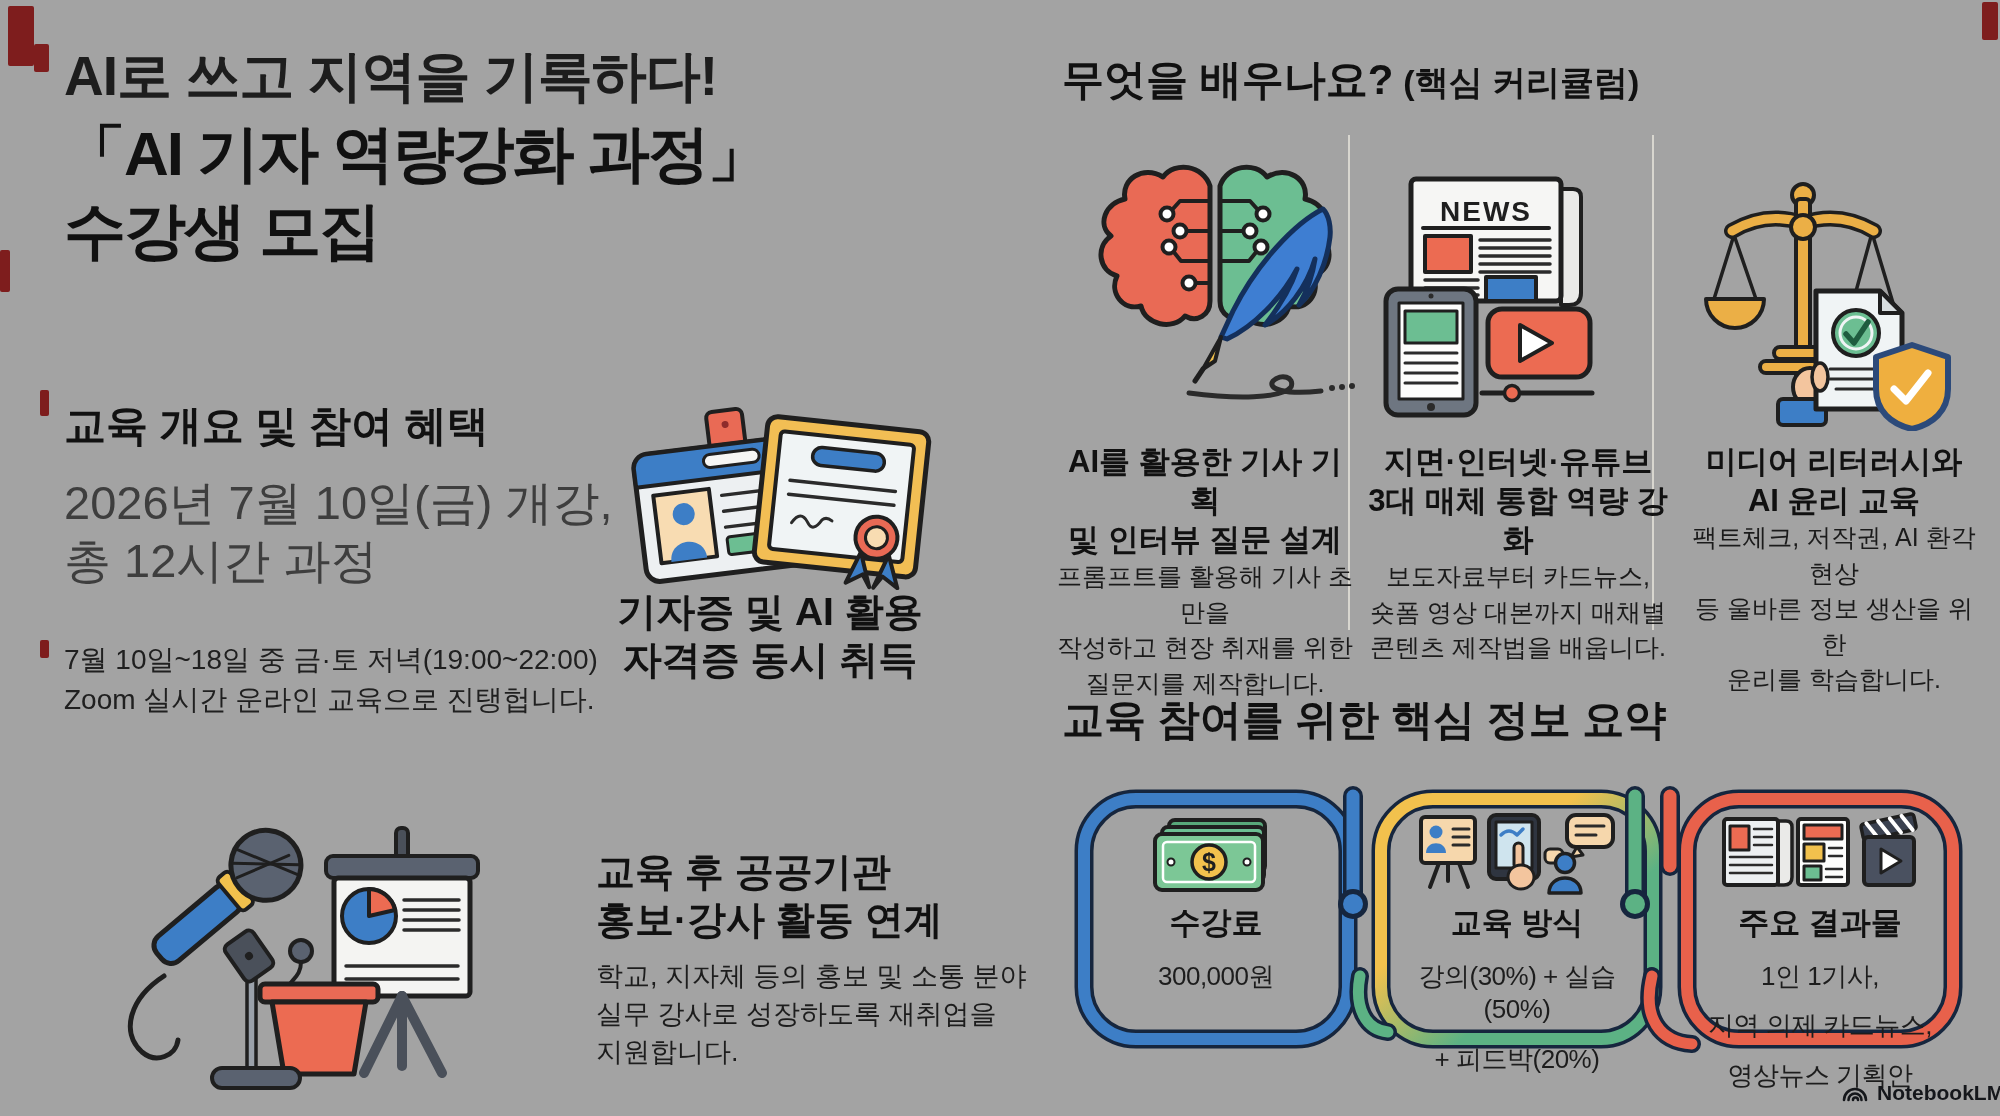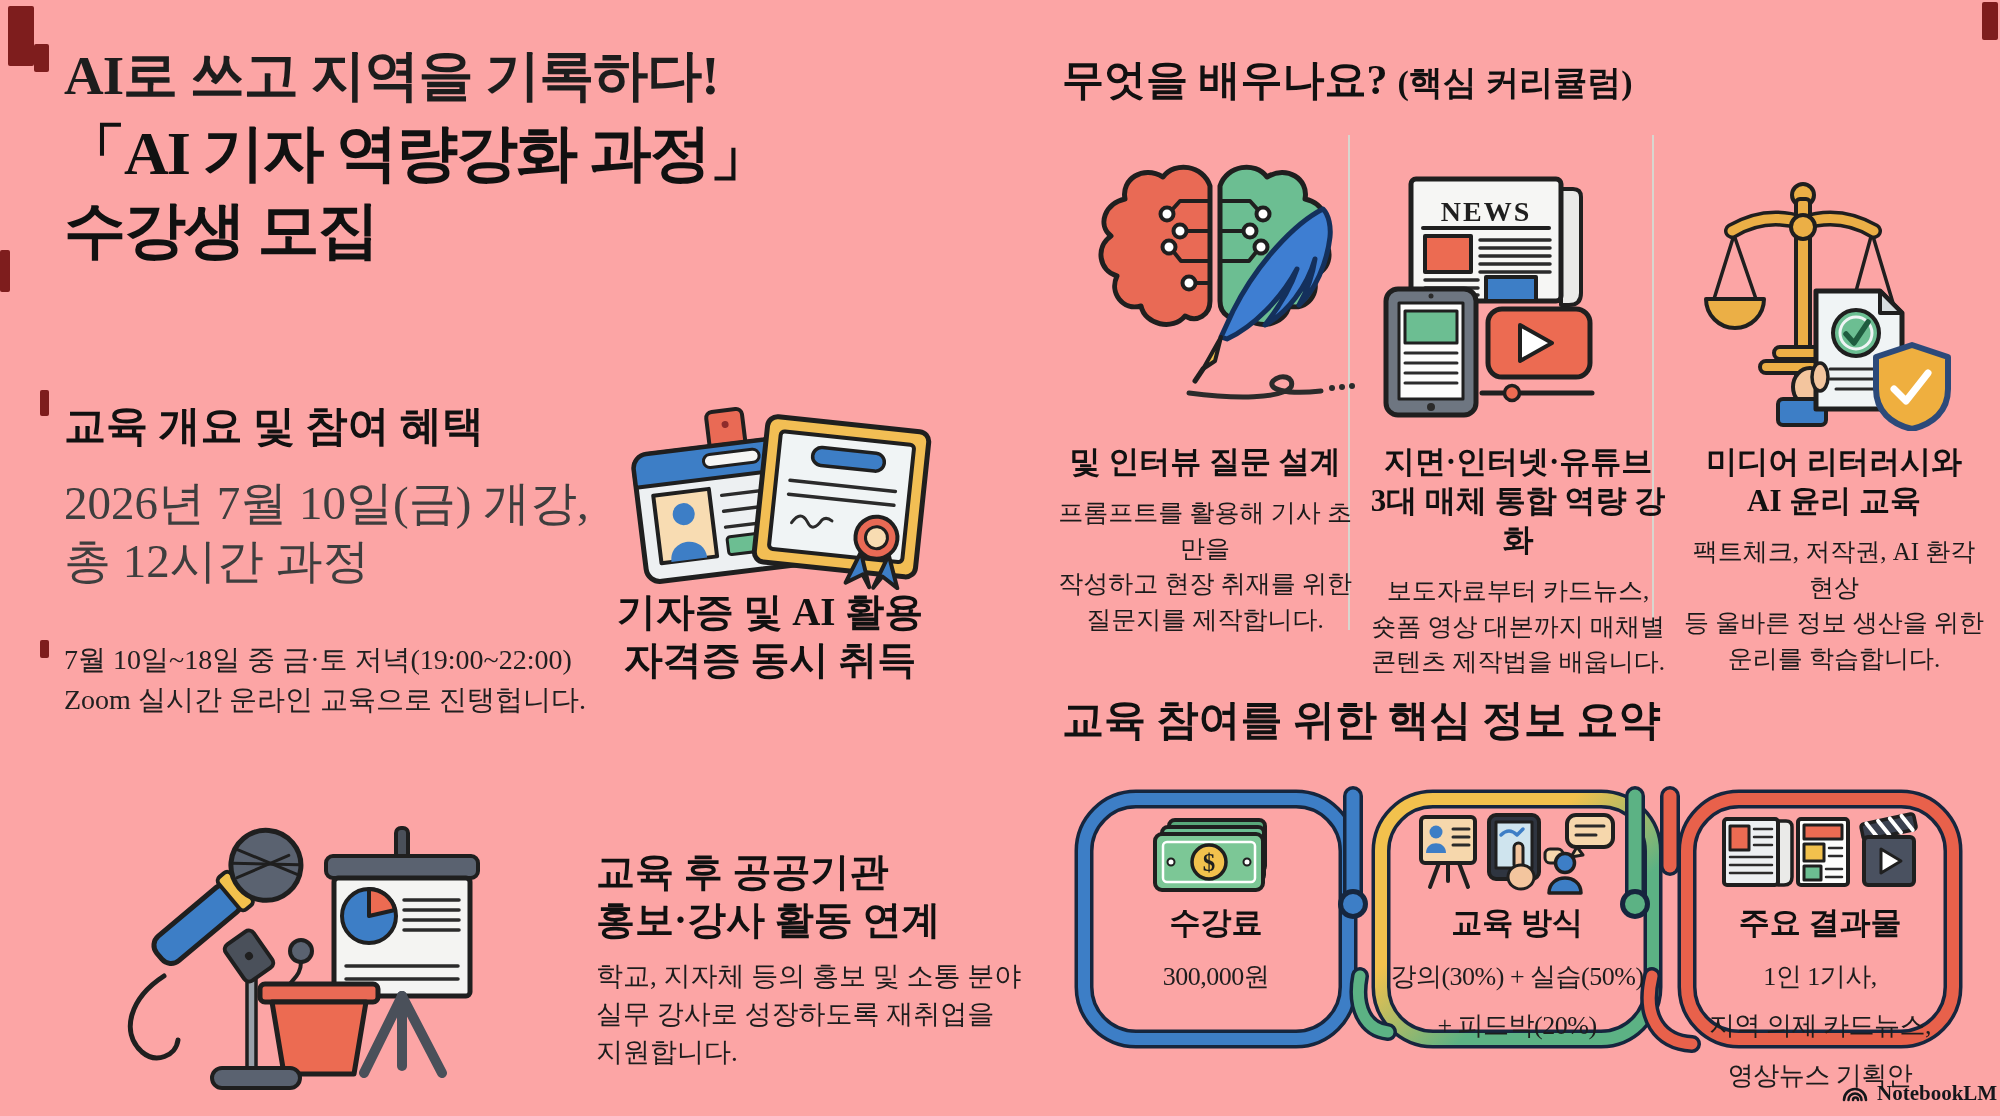--- a/index.html
+++ b/index.html
@@ -1,36 +1,36 @@
 <!DOCTYPE html>
 <html><head>
 <meta charset="utf-8">
 <style>
   html,body{margin:0;padding:0;}
-  .canvas{position:relative;width:2000px;height:1116px;background:#fca5a5;overflow:hidden;
-          font-family:Liberation Serif, serif;color:#1a1a1a;}
+  .canvas{position:relative;width:2000px;height:1116px;background:#a3a3a3;overflow:hidden;
+          font-family:Liberation Sans, sans-serif;color:#1a1a1a;}
   .abs{position:absolute;}
   
   .t1{font-size:55px;font-weight:600;letter-spacing:-1px;color:#1d1d1d;line-height:1.18;}
   .t2,.t3{font-size:62px;font-weight:800;letter-spacing:-2px;color:#111;line-height:1.12;}
   .t2{margin-top:10px;} .t3{margin-top:8px;}
   .ov-h{font-size:42px;font-weight:800;color:#111;}
   .ov-sched{font-size:47px;font-weight:500;color:#3e3e3e;line-height:1.24;}
   .ov-detail{font-size:28px;color:#202020;line-height:1.42;}
   
   .ben-title{font-size:39px;font-weight:800;line-height:1.22;color:#111;}
   .ben-body{font-size:27px;line-height:1.4;color:#1d1d1d;}
   .center{text-align:center;}
   
   .cur-h-main{font-size:42px;font-weight:800;color:#111;}
   .cur-h-sub{font-size:34px;font-weight:700;color:#111;margin-left:10px;}
   .cur-col{position:absolute;top:140px;width:300px;text-align:center;}
   .cur-icon{height:292px;display:flex;align-items:center;justify-content:flex-end;}
   .cur-title{font-size:31px;font-weight:800;line-height:1.26;color:#111;margin-top:10px;}
-  .cur-body{font-size:25px;line-height:1.42;color:#1b1b1b;margin-top:14px;}
+  .cur-body{font-size:25px;line-height:1.42;color:#1b1b1b;}
   .vdiv{position:absolute;top:135px;width:2px;height:495px;background:#d8d6cf;}
   
   .sum-h{font-size:42px;font-weight:800;color:#111;}
   .sum-card{position:absolute;top:804px;text-align:center;}
   .sum-icon{height:92px;display:flex;align-items:flex-end;justify-content:center;}
   .sum-title{font-size:31px;font-weight:800;color:#111;margin-top:6px;}
   .sum-line{font-size:26px;line-height:1.28;color:#1d1d1d;letter-spacing:-0.5px;margin-top:16px;}
   
   .brand{display:flex;align-items:center;gap:7px;font-size:21px;font-weight:700;color:#15171b;}
   
@@ -196,20 +196,21 @@
           <path d="M136,196 L118,228 L130,220 Z" fill="#F2C14D" stroke="#1f1f1f" stroke-width="4"></path>
           <line x1="118" y1="228" x2="110" y2="240" stroke="#1f1f1f" stroke-width="5"></line>
           <path d="M104,252 C150,258 196,258 206,246 C210,236 196,232 188,240 C182,248 200,254 236,250" fill="none" stroke="#2b2b2b" stroke-width="5"></path>
           <circle cx="247" cy="247" r="3" fill="#2b2b2b"></circle>
             <circle cx="257" cy="246" r="3" fill="#2b2b2b"></circle>
             <circle cx="267" cy="245" r="3" fill="#2b2b2b"></circle>
         </g>
       </svg>
     </div>
     <div class="cur-title">
+      <div>AI를 활용한 기사 기획</div>
       <div>및 인터뷰 질문 설계</div>
     </div>
     <div class="cur-body">
       <div>프롬프트를 활용해 기사 초만을</div>
       <div>작성하고 현장 취재를 위한</div>
       <div>질문지를 제작합니다.</div>
     </div>
   </div>
 
   <div class="cur-col" style="left:1368px;">

